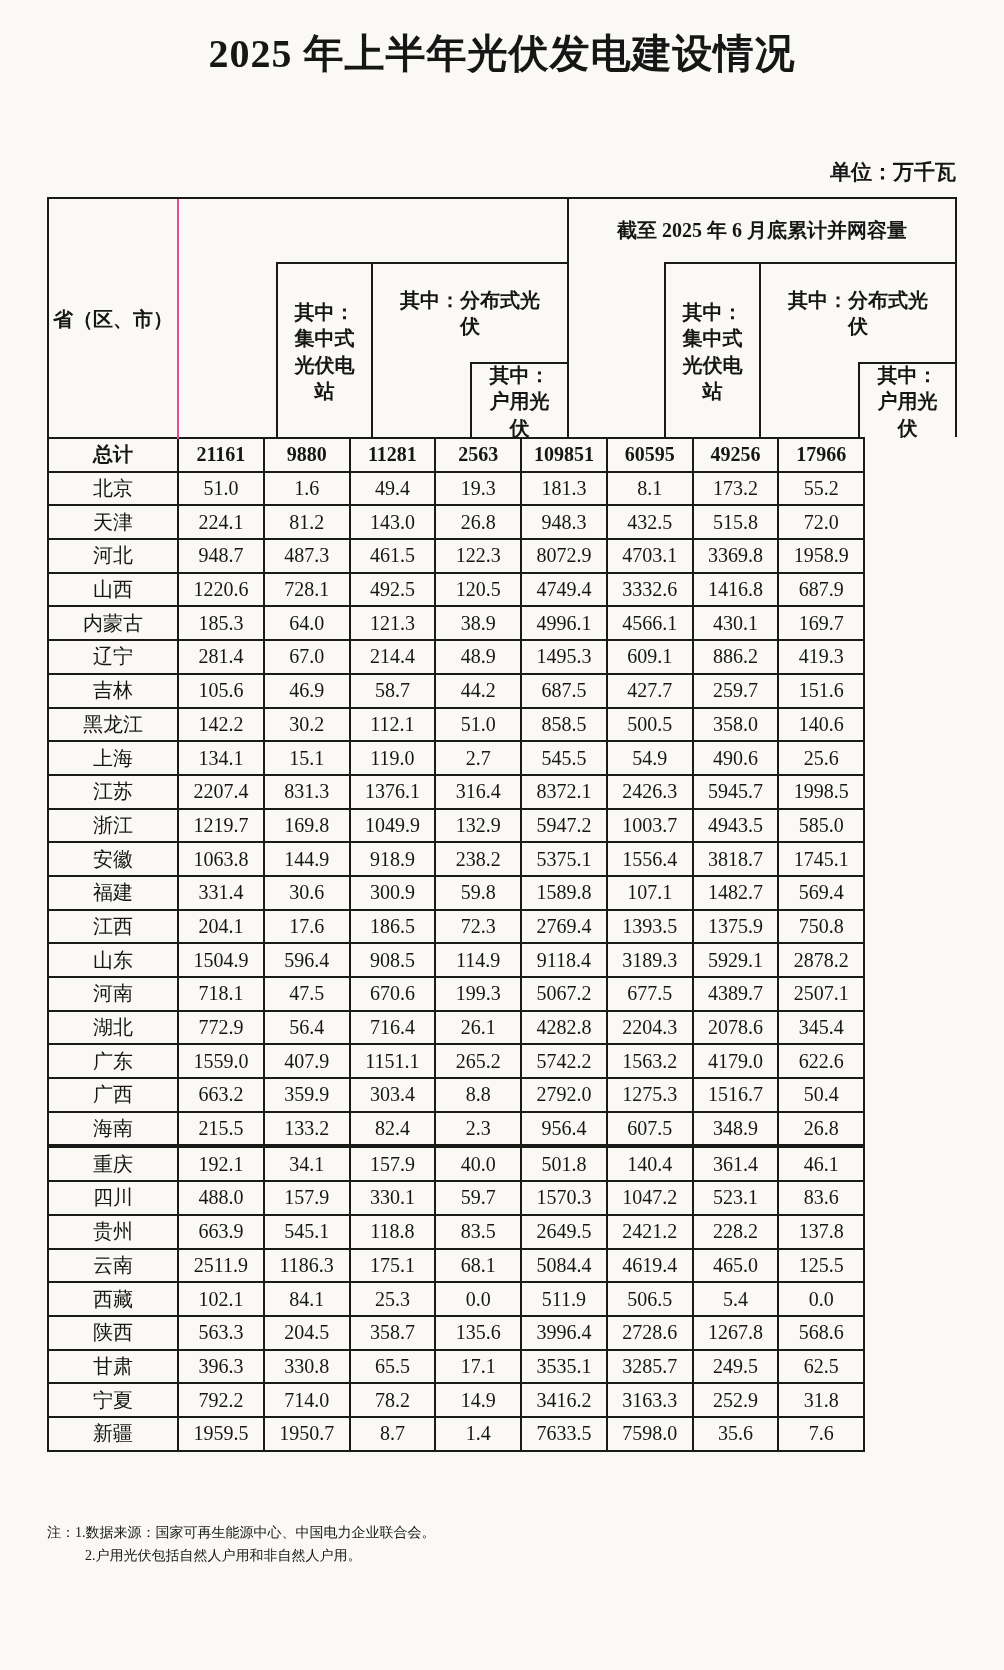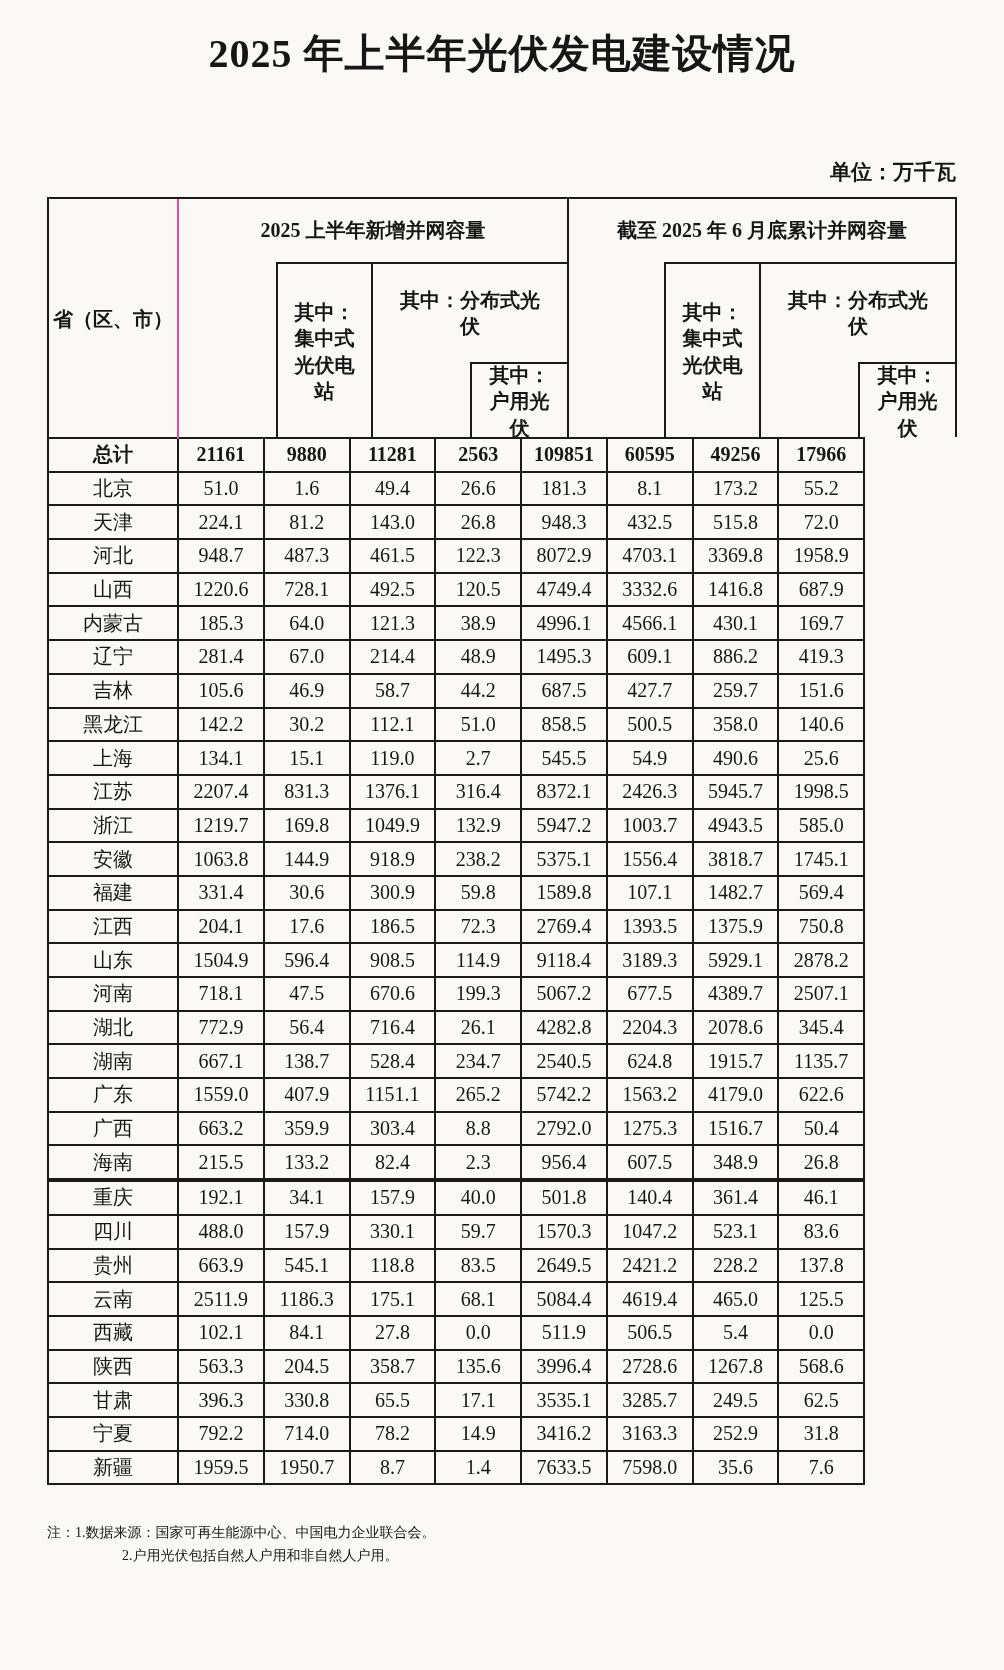--- a/index.html
+++ b/index.html
@@ -88,34 +88,33 @@
   tr.total-row td { font-weight: bold; }
   tr.page-break td { border-top-width: 4px; }
   
   .notes {
     position: absolute;
     top: 1521px;
     left: 47px;
     font-size: 14px;
     line-height: 1.65;
   }
-  .note-2 { padding-left: 38px; text-align: center; }
+  .note-2 { padding-left: 38px; }
 </style>
 </head>
 <body>
 
 <div class="doc-title">2025 年上半年光伏发电建设情况</div>
 
 <div class="unit-line">单位：万千瓦</div>
 
 <div class="table-wrap">
 
   <div class="thead-grid">
     <div class="h-province">省（区、市）</div>
-    <div class="h-group1">2025 上半年新增并网容量</div>
     <div class="h-group2">截至 2025 年 6 月底累计并网容量</div>
     <div class="h-blank1"></div>
     <div class="h-cent1">其中：
 集中式
 光伏电
 站</div>
     <div class="h-dist1">其中：分布式光
 伏</div>
     <div class="h-house1">其中：
 户用光
@@ -154,21 +153,21 @@
           <td>109851</td>
           <td>60595</td>
           <td>49256</td>
           <td>17966</td>
         </tr>
         <tr>
           <td>北京</td>
           <td>51.0</td>
           <td>1.6</td>
           <td>49.4</td>
-          <td>26.6</td>
+          <td>19.3</td>
           <td>181.3</td>
           <td>8.1</td>
           <td>173.2</td>
           <td>55.2</td>
         </tr>
         <tr>
           <td>天津</td>
           <td>224.1</td>
           <td>81.2</td>
           <td>143.0</td>
@@ -335,31 +334,20 @@
         <tr>
           <td>湖北</td>
           <td>772.9</td>
           <td>56.4</td>
           <td>716.4</td>
           <td>26.1</td>
           <td>4282.8</td>
           <td>2204.3</td>
           <td>2078.6</td>
           <td>345.4</td>
-        </tr>
-        <tr>
-          <td>湖南</td>
-          <td>667.1</td>
-          <td>138.7</td>
-          <td>528.4</td>
-          <td>234.7</td>
-          <td>2540.5</td>
-          <td>624.8</td>
-          <td>1915.7</td>
-          <td>1135.7</td>
         </tr>
         <tr>
           <td>广东</td>
           <td>1559.0</td>
           <td>407.9</td>
           <td>1151.1</td>
           <td>265.2</td>
           <td>5742.2</td>
           <td>1563.2</td>
           <td>4179.0</td>
@@ -428,21 +416,21 @@
           <td>68.1</td>
           <td>5084.4</td>
           <td>4619.4</td>
           <td>465.0</td>
           <td>125.5</td>
         </tr>
         <tr>
           <td>西藏</td>
           <td>102.1</td>
           <td>84.1</td>
-          <td>27.8</td>
+          <td>25.3</td>
           <td>0.0</td>
           <td>511.9</td>
           <td>506.5</td>
           <td>5.4</td>
           <td>0.0</td>
         </tr>
         <tr>
           <td>陕西</td>
           <td>563.3</td>
           <td>204.5</td>

